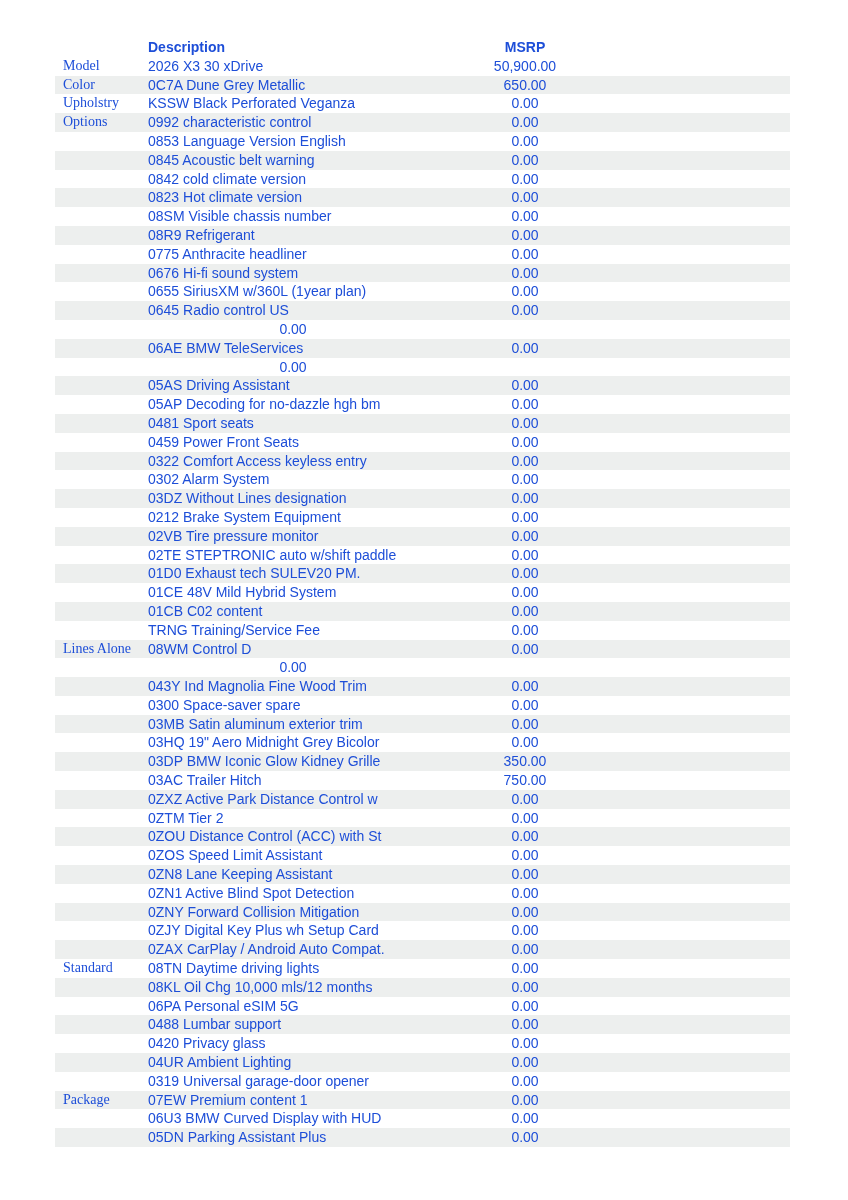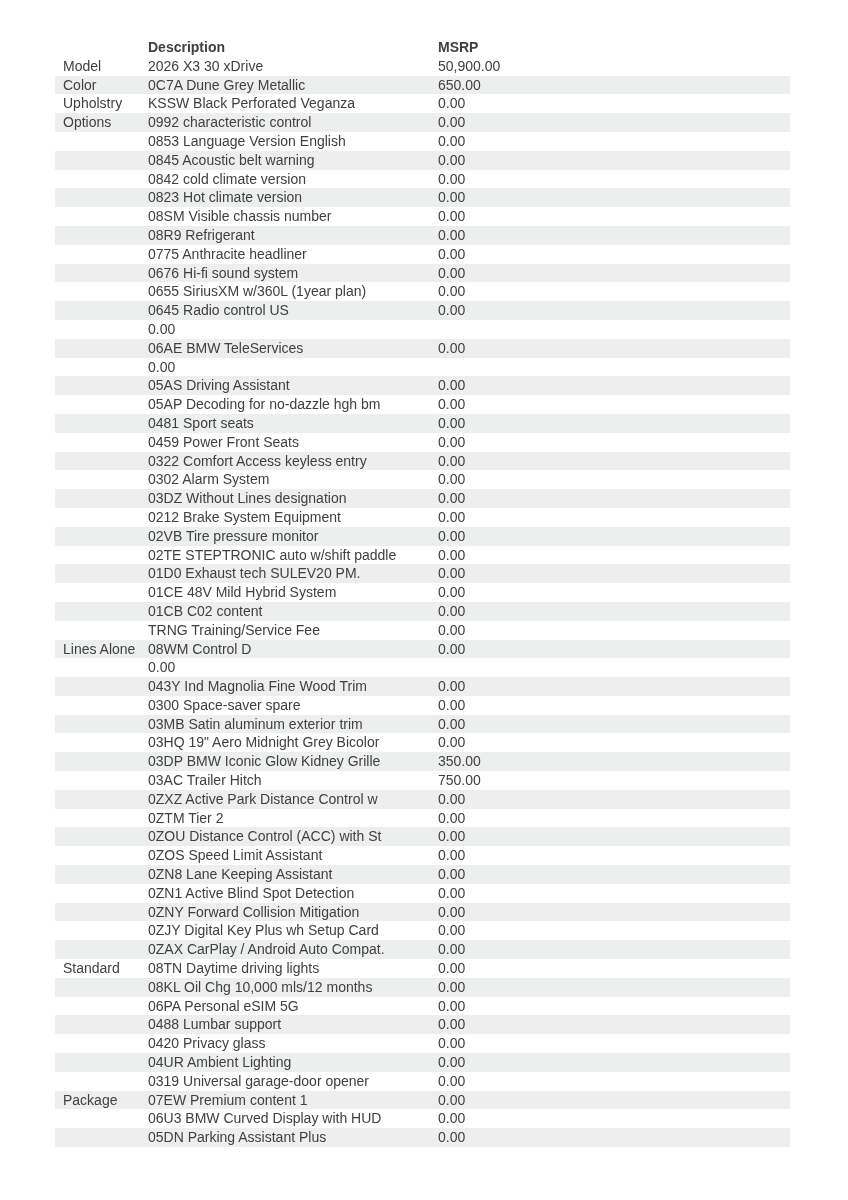--- a/index.html
+++ b/index.html
@@ -33,29 +33,29 @@
     height: 18.8px;
     line-height: 18.8px;
   }
   .row.striped {
     background: var(--stripe, #edefee);
   }
   .cell {
     white-space: nowrap;
     overflow: visible;
   }
-  .cat  { padding-left: 8px; }
-  .msrp { text-align: left; }
+  .cat  { padding-left: 8px; font-family: Liberation Serif, serif; }
+  .msrp { text-align: center; }
   .bold { font-weight: bold; }
 </style>
 </head>
 <body style="background: rgb(255, 255, 255);">
 
 <div class="page">
-  <div class="price-table" style="color: #404040;">
+  <div class="price-table" style="color: #1d4ed8;">
     <div class="row">
       <div class="cell cat"></div>
       <div class="cell desc bold">Description</div>
       <div class="cell msrp bold">MSRP</div>
       <div class="cell spacer"></div>
     </div>
     <div id="tbody">
         <div class="row">
           <div class="cell cat">Model</div>
           <div class="cell desc">2026 X3 30 xDrive</div>

